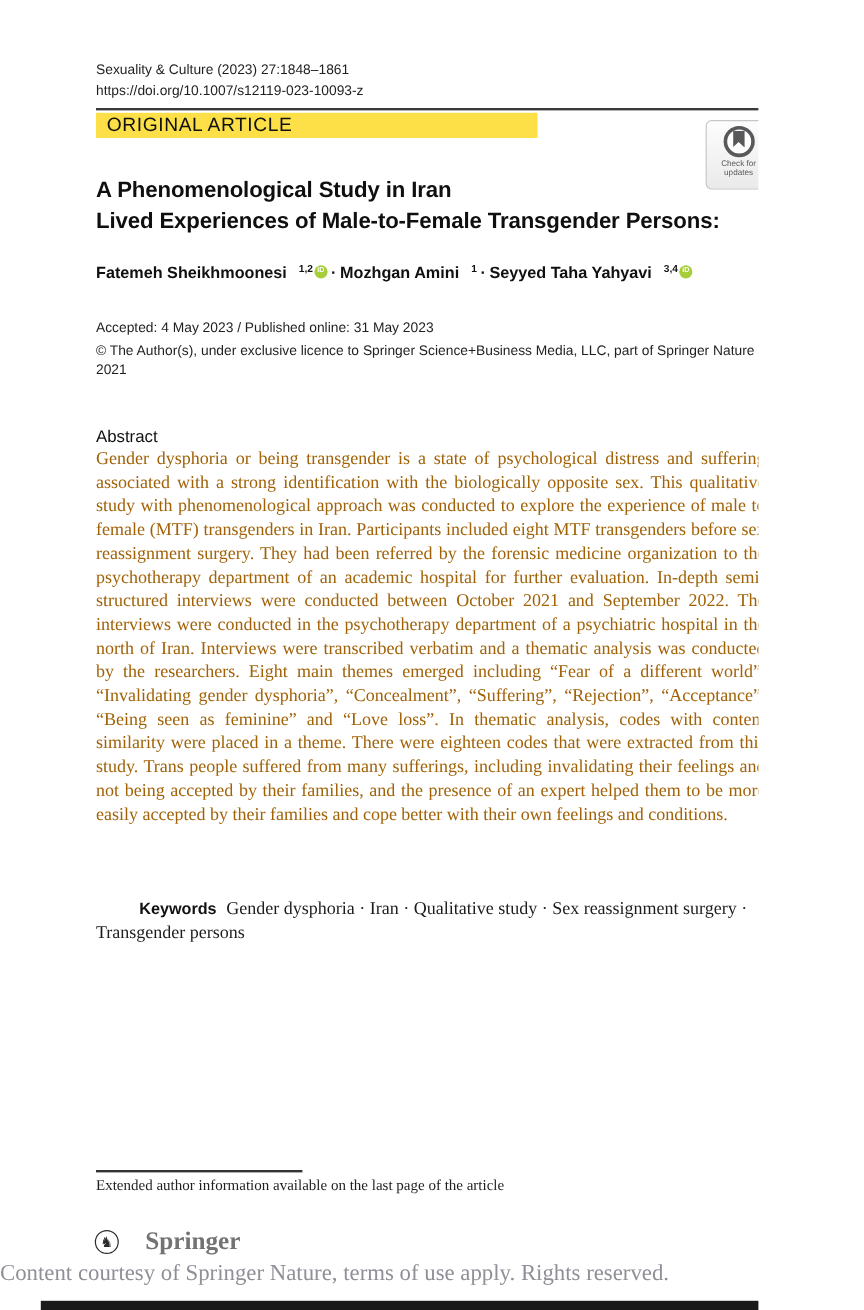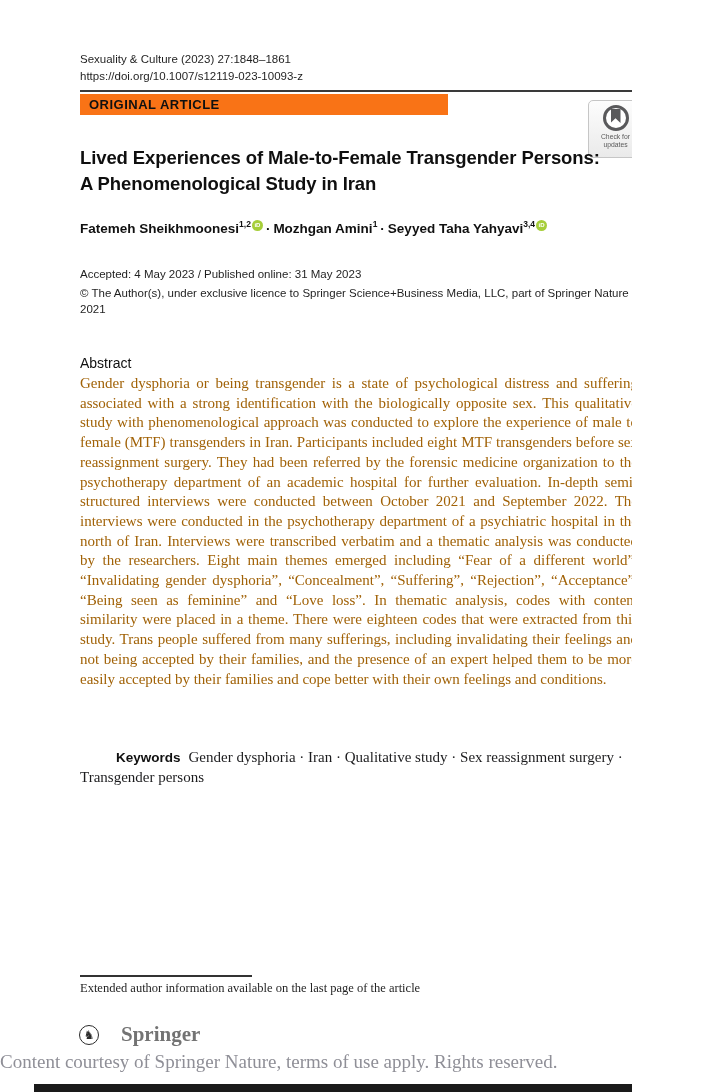--- a/index.html
+++ b/index.html
@@ -7,22 +7,22 @@
     position:relative;width:632px;height:1092px;background:#ffffff;
     font-family:"Liberation Sans",sans-serif;color:#222;overflow:hidden;
   }
   .abs{position:absolute;}
 
   
   .journal-head{top:51px;left:80px;font-size:11.5px;line-height:17px;color:#1f1f1f;}
   .journal-head .doi{display:block;}
   .header-rule{top:90px;left:80px;width:557px;height:2px;background:#3a3a3a;}
   .article-type-banner{
-    top:94px;left:80px;width:368px;height:21px;background:#f97316;
-    font-weight:bold;font-size:13px;letter-spacing:.5px;color:#101010;
+    top:94px;left:80px;width:368px;height:21px;background:#fde047;
+    font-weight:normal;font-size:16px;letter-spacing:.5px;color:#101010;
     line-height:22px;padding-left:9px;box-sizing:border-box;
   }
 
   
   .updates-badge{
     top:100px;left:588px;width:53px;height:56px;border:1px solid #c6c6c6;border-radius:5px;
     background:linear-gradient(#fdfdfd,#eaeaea);text-align:center;cursor:pointer;
   }
   .updates-circle{
     position:relative;width:20px;height:20px;border:3px solid #59595b;border-radius:50%;
@@ -32,21 +32,21 @@
     position:absolute;left:5px;top:1px;width:10px;height:14px;background:#59595b;
     -webkit-clip-path:polygon(0 0,100% 0,100% 100%,50% 66%,0 100%);
     clip-path:polygon(0 0,100% 0,100% 100%,50% 66%,0 100%);
   }
   .updates-text{font-size:6.8px;line-height:8px;color:#5a5a5a;}
 
   
   .article-title{top:145px;left:80px;width:565px;font-size:18.5px;font-weight:bold;
     color:#0f0f0f;line-height:25.5px;letter-spacing:-.1px;}
   .author-line{top:220px;left:80px;width:560px;font-size:13.5px;font-weight:bold;color:#101010;}
-  .author-line sup{font-size:8.5px;vertical-align:super;line-height:0;}
+  .author-line sup{font-size:8.5px;vertical-align:super;line-height:0;margin-left:10px;}
   .author-sep{padding:0 3px;}
   .orcid-icon{
     display:inline-block;width:11px;height:11px;border-radius:50%;background:#A6CE39;
     color:#fff;font-size:6px;font-weight:bold;line-height:11px;text-align:center;
     vertical-align:super;margin-left:1px;cursor:pointer;
   }
 
   
   .dates-line{top:268px;left:80px;font-size:11.5px;color:#1f1f1f;}
   .copyright-line{top:286px;left:80px;width:557px;font-size:11.5px;line-height:15.5px;color:#1f1f1f;}
@@ -102,22 +102,22 @@
 
   <div class="abs updates-badge">
     <div class="updates-circle">
       <div class="updates-bookmark"></div>
     </div>
     <div class="updates-text">Check for</div>
     <div class="updates-text">updates</div>
   </div>
 
   <div class="abs article-title">
+    <div>A Phenomenological Study in Iran</div>
     <div>Lived Experiences of Male-to-Female Transgender Persons:</div>
-    <div>A Phenomenological Study in Iran</div>
   </div>
 
   <div class="abs author-line">
     <span>Fatemeh Sheikhmoonesi</span><sup>1,2</sup><span class="orcid-icon">iD</span><span class="author-sep">·</span><span>Mozhgan Amini</span><sup>1</sup><span class="author-sep">·</span><span>Seyyed Taha Yahyavi</span><sup>3,4</sup><span class="orcid-icon">iD</span>
   </div>
 
   <div class="abs dates-line">Accepted: 4 May 2023 / Published online: 31 May 2023</div>
   <div class="abs copyright-line">© The Author(s), under exclusive licence to Springer Science+Business Media, LLC, part of Springer Nature 2021</div>
 
   <div class="abs abstract-heading">Abstract</div>

